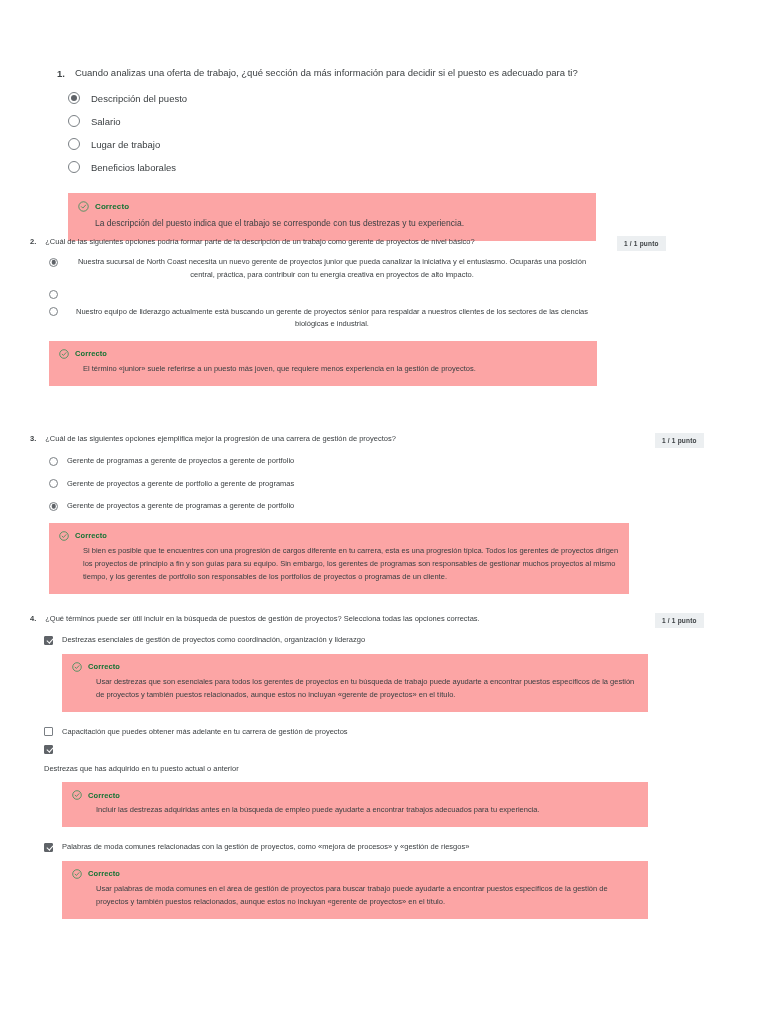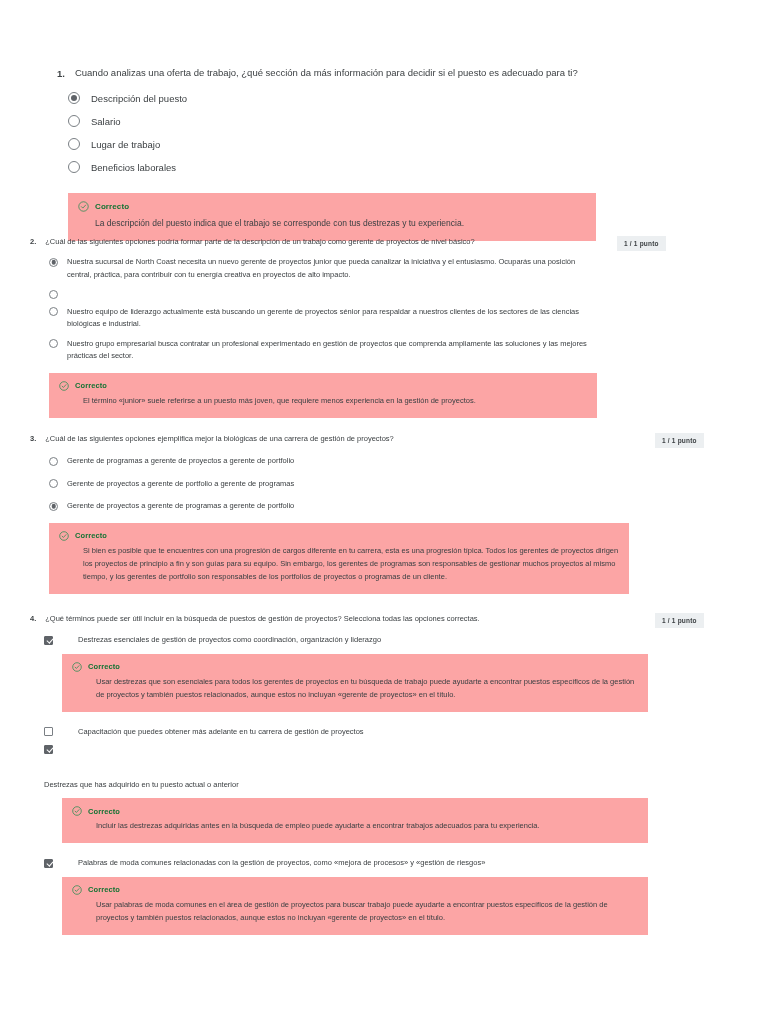--- a/index.html
+++ b/index.html
@@ -51,21 +51,21 @@
   .q1 .fb-title { font-size: 8px; }
   .q1 .fb-body { font-size: 8.5px; line-height: 14px; margin-top: 4px; margin-left: 17px; }
   .q1 .check-ic { width: 11px; height: 11px; min-width: 11px; }
 
   
   .q { position: absolute; left: 30px; }
   .q-head { display: flex; align-items: flex-start; gap: 9px; }
   .q-num { font-size: 7.5px; font-weight: 700; color: #3c4043; line-height: 12px; }
   .q-text { font-size: 7.5px; line-height: 12px; color: #3c4043; }
 
-  .opts { margin-top: 8px; margin-left: 19px; }
+  .opts { margin-top: 8px; margin-left: 19px; text-align: center; }
   .opt { display: flex; align-items: flex-start; gap: 9px; margin-bottom: 7px; }
   .opt:last-child { margin-bottom: 0; }
   .opt-label { font-size: 7.5px; line-height: 12.5px; color: #3c4043; }
 
   .radio-s {
     width: 9px; height: 9px; min-width: 9px;
     border: 1.2px solid #7a7f84; border-radius: 50%;
     background: #fff; position: relative; margin-top: 1.5px;
   }
   .radio-s.sel::after {
@@ -94,21 +94,21 @@
   .badge {
     position: absolute;
     background: #eceff1;
     font-size: 6.5px; font-weight: 700; color: #3c4043;
     padding: 4px 7px;
     letter-spacing: .2px;
     white-space: nowrap;
   }
 
   .q4-opts { margin-left: 14px; margin-top: 9px; }
-  .q4-opt { display: flex; align-items: flex-start; gap: 25px; }
+  .q4-opt { display: flex; align-items: flex-start; gap: 9px; }
   .q4-fb { margin-left: 18px; margin-top: 7px; }
 </style>
 </head>
 <body>
 
 <div class="q1">
   <div class="q1-head">
     <span class="q1-num">1.</span>
     <span class="q1-text">Cuando analizas una oferta de trabajo, ¿qué sección da más información para decidir si el puesto es adecuado para ti?</span>
   </div>
@@ -152,42 +152,38 @@
       <span class="radio-s sel"></span>
       <span class="opt-label">Nuestra sucursal de North Coast necesita un nuevo gerente de proyectos junior que pueda canalizar la iniciativa y el entusiasmo. Ocuparás una posición central, práctica, para contribuir con tu energía creativa en proyectos de alto impacto.</span>
     </div>
     <div class="opt">
       <span class="radio-s"></span>
     </div>
     <div class="opt">
       <span class="radio-s"></span>
       <span class="opt-label">Nuestro equipo de liderazgo actualmente está buscando un gerente de proyectos sénior para respaldar a nuestros clientes de los sectores de las ciencias biológicas e industrial.</span>
     </div>
-    <div class="opt">
-      <span class="radio-s"></span>
-      <span class="opt-label">Nuestro grupo empresarial busca contratar un profesional experimentado en gestión de proyectos que comprenda ampliamente las soluciones y las mejores prácticas del sector.</span>
-    </div>
   </div>
   <div class="fb" style="margin-top:10px; margin-left:19px; width:548px;">
     <div class="fb-head">
       <svg class="check-ic" viewBox="0 0 20 20">
         <circle cx="10" cy="10" r="8.6" fill="none" stroke="#1a8a4a" stroke-width="1.4"></circle>
         <path d="M6.2 10.3 L8.8 12.9 L14 7.3" fill="none" stroke="#1a8a4a" stroke-width="1.4" stroke-linecap="round" stroke-linejoin="round"></path>
       </svg>
       <span class="fb-title">Correcto</span>
     </div>
     <div class="fb-body">El término «junior» suele referirse a un puesto más joven, que requiere menos experiencia en la gestión de proyectos.</div>
   </div>
 </div>
 <div class="badge" style="left:617px; top:236px;">1 / 1 punto</div>
 
 <div class="q" style="top:433px; width:600px;">
   <div class="q-head">
     <span class="q-num">3.</span>
-    <span class="q-text">¿Cuál de las siguientes opciones ejemplifica mejor la biológicas de una carrera de gestión de proyectos?</span>
+    <span class="q-text">¿Cuál de las siguientes opciones ejemplifica mejor la progresión de una carrera de gestión de proyectos?</span>
   </div>
   <div class="opts" style="margin-left:19px; margin-top:10px; width:580px;">
     <div class="opt" style="margin-bottom:10px;">
       <span class="radio-s"></span>
       <span class="opt-label">Gerente de programas a gerente de proyectos a gerente de portfolio</span>
     </div>
     <div class="opt" style="margin-bottom:10px;">
       <span class="radio-s"></span>
       <span class="opt-label">Gerente de proyectos a gerente de portfolio a gerente de programas</span>
     </div>

